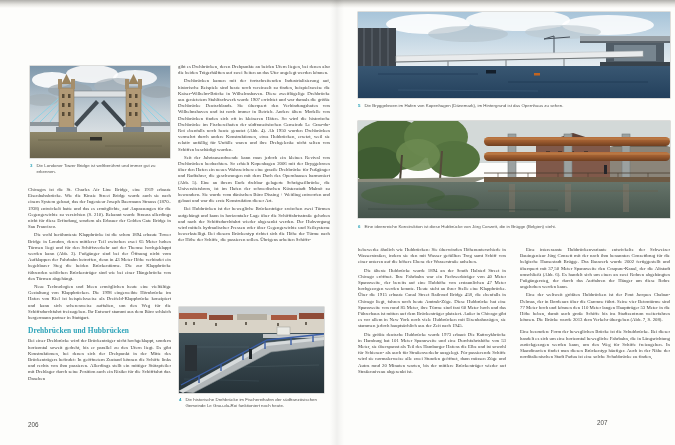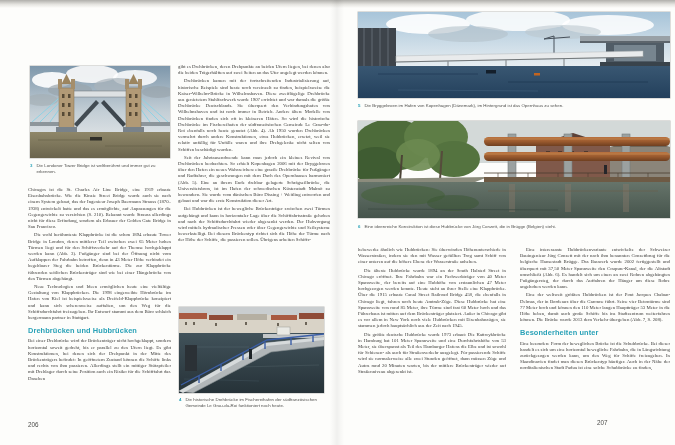--- a/index.html
+++ b/index.html
@@ -15,21 +15,21 @@
   .photo{position:absolute;overflow:hidden;box-shadow:0 0 0 0.5px rgba(0,0,0,0.25);}
   .photo svg{display:block;width:100%;height:100%;}
   .caption{position:absolute;display:flex;gap:4px;align-items:flex-start;
     font-family:"Liberation Sans",sans-serif;font-size:4.4px;line-height:5.7px;
     color:#50504e;text-align:left;}
   .caption .num{color:var(--accent,#2aa2b8);font-weight:700;flex:0 0 auto;}
   .bodycol{position:absolute;color:#3b3a38;font-size:4.8px;line-height:6.2px;
     text-align:justify;overflow:hidden;}
   .bodycol p{margin:0 0 2px 0;}
   .bodycol p.ind{text-indent:6px;}
-  .sechead{font-family:Liberation Sans, sans-serif;color:var(--accent,#2aa2b8);
+  .sechead{font-family:Liberation Serif, serif;color:var(--accent,#2aa2b8);
     font-size:7.4px;line-height:8.2px;font-weight:600;margin:6px 0 3px 0;
     text-align:left;letter-spacing:0.1px;}
   .sechead span{display:block;}
   .pagenum{position:absolute;font-family:"Liberation Sans",sans-serif;
     font-size:6.3px;color:#4c4c4a;}
 </style>
 </head>
 <body>
 
 <div class="top-edge"></div>
@@ -329,19 +329,18 @@
   <div class="bodycol" style="left:358px;top:247px;width:148px;height:170px;">
     <p>hebewerke ähnlich wie Hubbrücken: Sie überwinden Höhenunterschiede in Wasserstraßen, indem sie den mit Wasser gefüllten Trog samt Schiff von einer unteren auf die höhere Ebene der Wasserstraße anheben.</p>
     <p class="ind">Die älteste Hubbrücke wurde 1894 an der South Halsted Street in Chicago eröffnet. Ihre Fahrbahn war ein Fachwerkträger von 40 Meter Spannweite, der bereits auf eine Hubhöhe von erstaunlichen 47 Meter hochgezogen werden konnte. Heute steht an ihrer Stelle eine Klappbrücke. Über die 1915 erbaute Canal Street Railroad Bridge 458, die ebenfalls in Chicago liegt, fahren noch heute Amtrak-Züge. Diese Hubbrücke hat eine Spannweite von rund 85 Meter, ihre Türme sind fast 60 Meter hoch und das Führerhaus ist mitten auf dem Brückenträger platziert. Außer in Chicago gibt es vor allem in New York noch viele Hubbrücken mit Eisenbahnzügen, sie stammen jedoch hauptsächlich aus der Zeit nach 1945.</p>
     <p class="ind">Die größte deutsche Hubbrücke wurde 1973 erbaut: Die Kattwykbrücke in Hamburg hat 101 Meter Spannweite und eine Durchfahrtshöhe von 53 Meter, sie überspannt als Teil des Hamburger Hafens die Elbe und ist sowohl für Schienen- als auch für Straßenverkehr ausgelegt. Für passierende Schiffe wird sie normalerweise alle zwei Stunden geöffnet, dann müssen Züge und Autos rund 20 Minuten warten, bis der mittlere Brückenträger wieder auf Straßenniveau abgesenkt ist.</p>
   </div>
 
   <div class="bodycol" style="left:520px;top:247px;width:150px;height:170px;">
     <p class="ind">Eine interessante Hubbrückenvariante entwickelte der Schweizer Bauingenieur Jürg Conzett mit der nach ihm benannten Conzettbrug für die belgische Hansestadt Brügge. Das Bauwerk wurde 2002 fertiggestellt und überquert mit 37,50 Meter Spannweite den Coupure-Kanal, der die Altstadt umschließt (Abb. 6). Es handelt sich um einen an zwei Rohren abgehängten Fußgängersteg, der durch das Auffahren der Hänger um diese Rohre angehoben werden kann.</p>
     <p class="ind">Eine der weltweit größten Hubbrücken ist der Pont Jacques Chaban-Delmas, der in Bordeaux über die Garonne führt. Seine vier Betontürme sind 77 Meter hoch und können den 110 Meter langen Hauptträger 53 Meter in die Höhe heben, damit auch große Schiffe bis ins Stadtzentrum weiterfahren können. Die Brücke wurde 2013 dem Verkehr übergeben (Abb. 7, S. 208).</p>
     <h2 class="sechead">
-      <span>Besonderheiten unter</span>
     </h2>
     <p>Eine besondere Form der beweglichen Brücke ist die Schubbrücke. Bei dieser handelt es sich um eine horizontal bewegliche Fahrbahn, die in Längsrichtung zurückgezogen werden kann, um den Weg für Schiffe freizugeben. In Skandinavien findet man diesen Brückentyp häufiger. Auch in der Nähe der norditalienischen Stadt Padua ist eine solche Schubbrücke zu finden,</p>
   </div>
 
   <div class="pagenum" style="left:597px;top:419px;">207</div>
 </div>
 
 </body></html>

